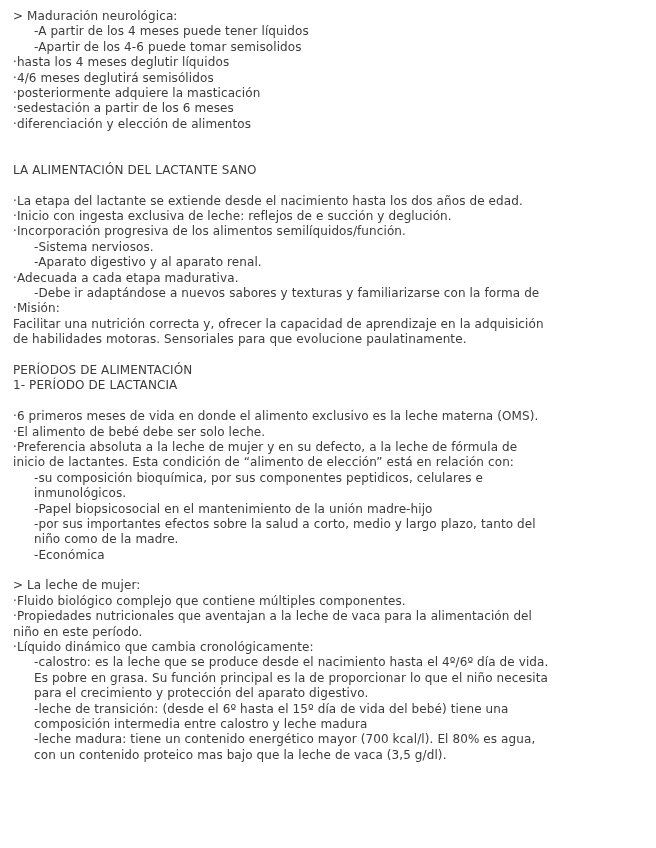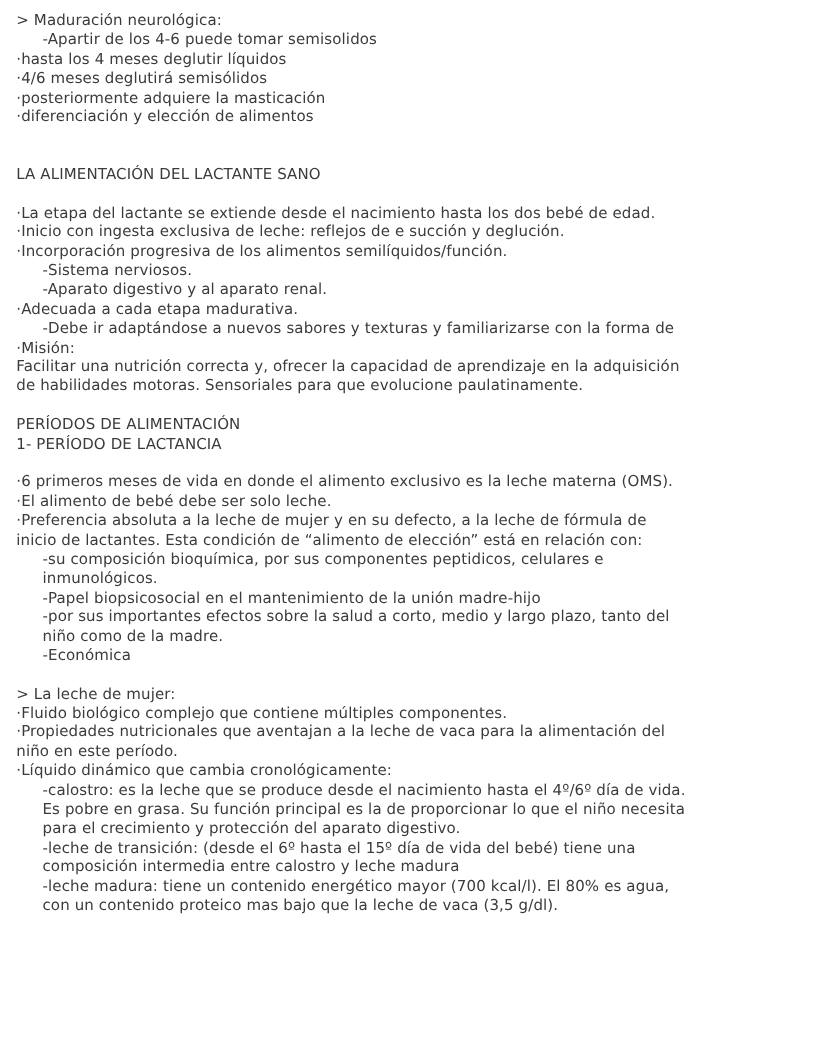--- a/index.html
+++ b/index.html
@@ -38,30 +38,32 @@
     
   }
 </style>
 </head>
 <body>
 
 <div class="page">
   <div class="doc-body">
 
   <div class="line indent-0">&gt; Maduración neurológica:</div>
+      <div class="line indent-1">-A partir de los 4 meses puede tener líquidos</div>
       <div class="line indent-1">-Apartir de los 4-6 puede tomar semisolidos</div>
       <div class="line indent-0">·hasta los 4 meses deglutir líquidos</div>
       <div class="line indent-0">·4/6 meses deglutirá semisólidos</div>
       <div class="line indent-0">·posteriormente adquiere la masticación</div>
+      <div class="line indent-0">·sedestación a partir de los 6 meses</div>
       <div class="line indent-0">·diferenciación y elección de alimentos</div>
       <div class="line indent-0 blank">&nbsp;</div>
       <div class="line indent-0 blank">&nbsp;</div>
       <div class="line indent-0">LA ALIMENTACIÓN DEL LACTANTE SANO</div>
       <div class="line indent-0 blank">&nbsp;</div>
-      <div class="line indent-0">·La etapa del lactante se extiende desde el nacimiento hasta los dos bebé de edad.</div>
+      <div class="line indent-0">·La etapa del lactante se extiende desde el nacimiento hasta los dos años de edad.</div>
       <div class="line indent-0">·Inicio con ingesta exclusiva de leche: reflejos de e succión y deglución.</div>
       <div class="line indent-0">·Incorporación progresiva de los alimentos semilíquidos/función.</div>
       <div class="line indent-1">-Sistema nerviosos.</div>
       <div class="line indent-1">-Aparato digestivo y al aparato renal.</div>
       <div class="line indent-0">·Adecuada a cada etapa madurativa.</div>
       <div class="line indent-1">-Debe ir adaptándose a nuevos sabores y texturas y familiarizarse con la forma de</div>
       <div class="line indent-0">·Misión:</div>
       <div class="line indent-0">Facilitar una nutrición correcta y, ofrecer la capacidad de aprendizaje en la adquisición</div>
       <div class="line indent-0">de habilidades motoras. Sensoriales para que evolucione paulatinamente.</div>
       <div class="line indent-0 blank">&nbsp;</div>

